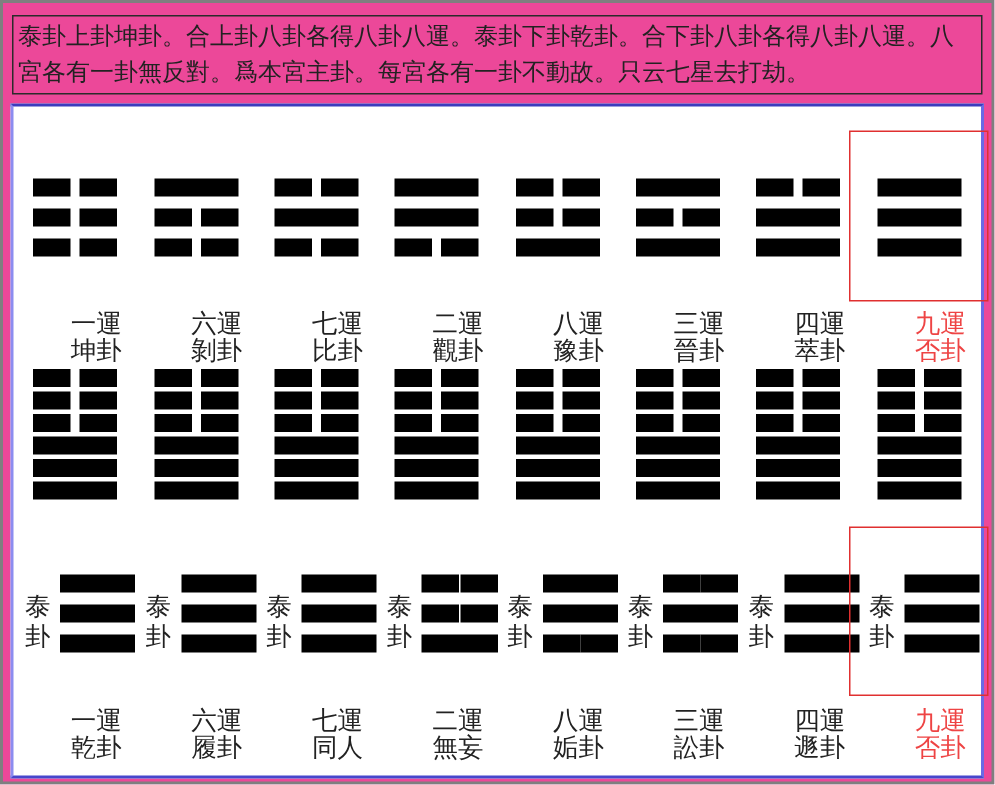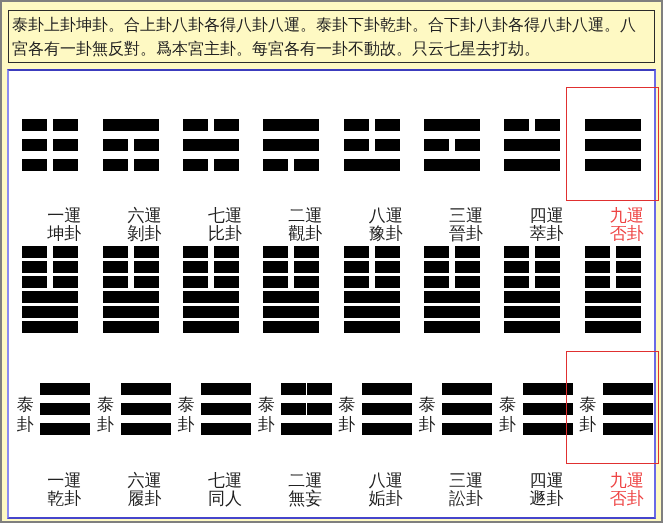--- a/index.html
+++ b/index.html
@@ -2,21 +2,21 @@
 <html style="--page-border: #7f7f7f; --header-border: #2b2b2b; --panel-border-top: #3c3cbe; --panel-border-right: #6a6ae6; --panel-border-bottom: #4646cc; --panel-border-left: #8c8cf0; --highlight-red: #e03030; --red-label: #ee4444; --line-color: #000000; --label-color: #222222;"><head>
 <meta charset="utf-8">
 <style>
   html, body { margin:0; padding:0; background:#fff; }
   * { box-sizing:border-box; }
   body { font-family:"Liberation Serif","DejaVu Serif",serif; }
 
   .page {
     width:663px; height:523px;
     border:2px solid var(--page-border,#7f7f7f);
-    background:#fef9c3;
+    background:#ec4899;
     padding:8px 4px 0 4px;
     position:relative;
     overflow:hidden;
   }
 
   .header-box {
     margin:0 2px;
     height:53px;
     border:1px solid var(--header-border,#2b2b2b);
     padding:2px 3px;

